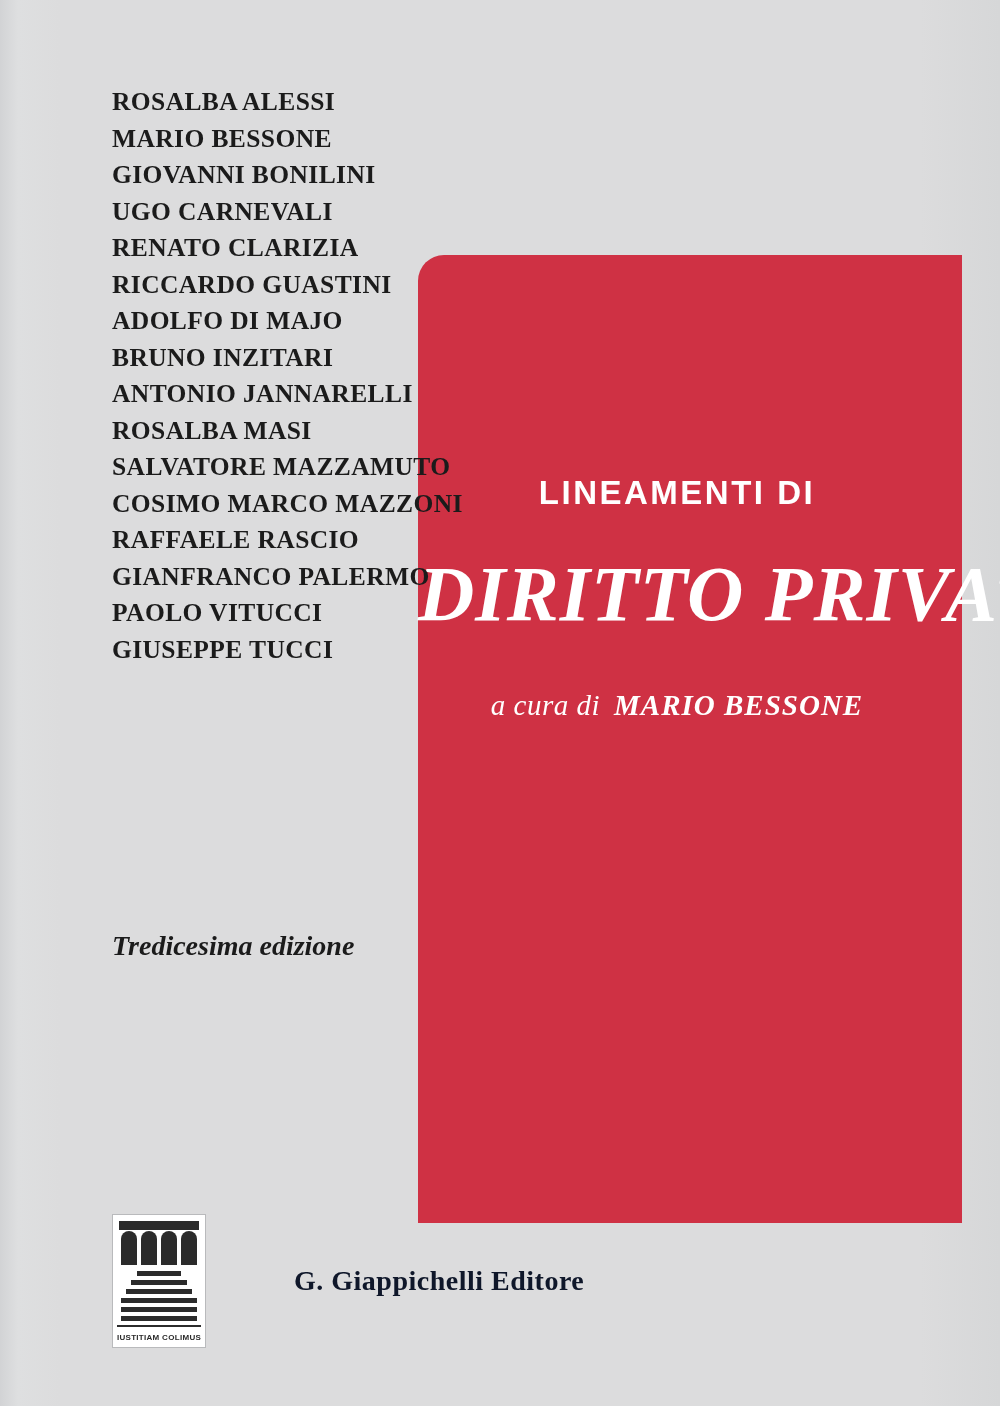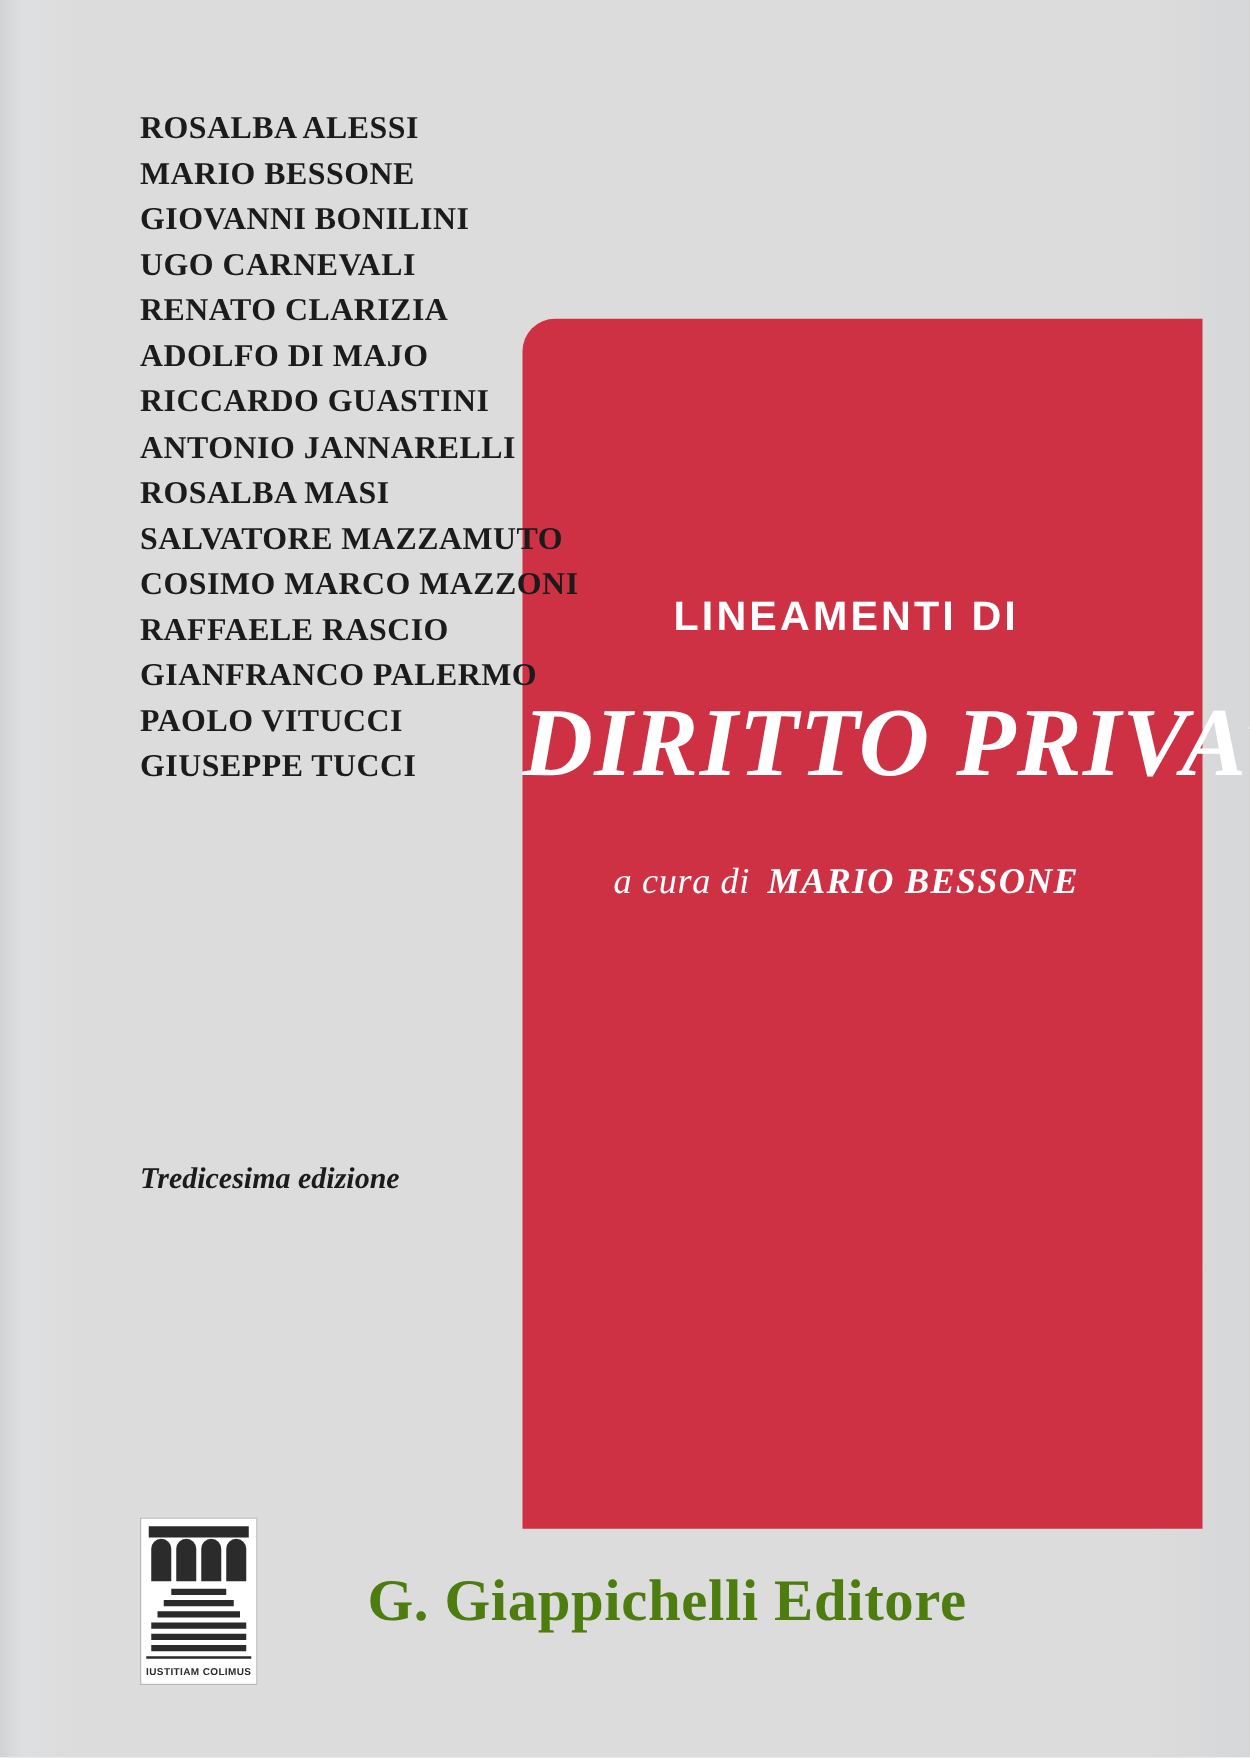--- a/index.html
+++ b/index.html
@@ -40,21 +40,21 @@
     line-height: 36.5px;
     white-space: nowrap;
   }
   .edition {
     position: absolute;
     left: 112px;
     top: 930px;
     font-family: "Liberation Serif", serif;
     font-weight: bold;
     font-style: italic;
-    font-size: 24px;
+    font-size: 28px;
     color: #1b1b1b;
     z-index: 3;
     white-space: nowrap;
   }
   .red-panel {
     position: absolute;
     left: 418px;
     top: 255px;
     width: 544px;
     height: 968px;
@@ -184,40 +184,41 @@
     left: 4px;
     right: 4px;
     bottom: 20px;
     height: 2px;
     background: #2b2b2b;
   }
   .publisher-name {
     margin-left: 88px;
     font-family: "Liberation Serif", serif;
     font-weight: bold;
-    font-size: 47px;
+    font-size: 28px;
     letter-spacing: 0.5px;
-    color: #4d7c0f;
+    color: #0f172a;
     white-space: nowrap;
     margin-top: 16px;
   }
 </style>
 </head>
 <body>
 
 <div class="cover">
 
   <div class="authors">
     <div class="author">ROSALBA ALESSI</div>
     <div class="author">MARIO BESSONE</div>
     <div class="author">GIOVANNI BONILINI</div>
     <div class="author">UGO CARNEVALI</div>
     <div class="author">RENATO CLARIZIA</div>
+    <div class="author">RICCARDO GUASTINI</div>
     <div class="author">ADOLFO DI MAJO</div>
-    <div class="author">RICCARDO GUASTINI</div>
+    <div class="author">BRUNO INZITARI</div>
     <div class="author">ANTONIO JANNARELLI</div>
     <div class="author">ROSALBA MASI</div>
     <div class="author">SALVATORE MAZZAMUTO</div>
     <div class="author">COSIMO MARCO MAZZONI</div>
     <div class="author">RAFFAELE RASCIO</div>
     <div class="author">GIANFRANCO PALERMO</div>
     <div class="author">PAOLO VITUCCI</div>
     <div class="author">GIUSEPPE TUCCI</div>
   </div>
 

